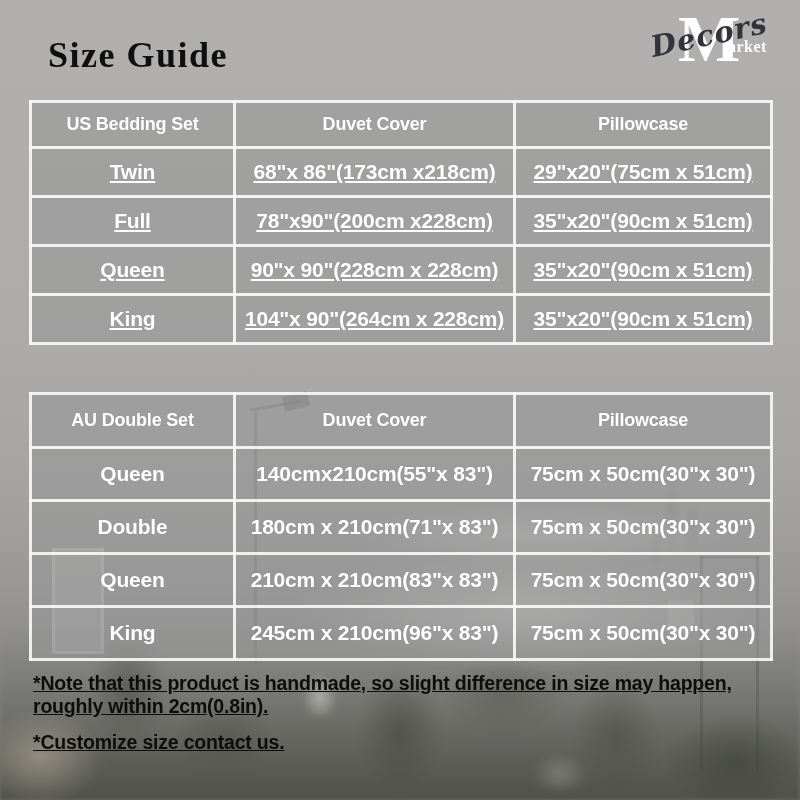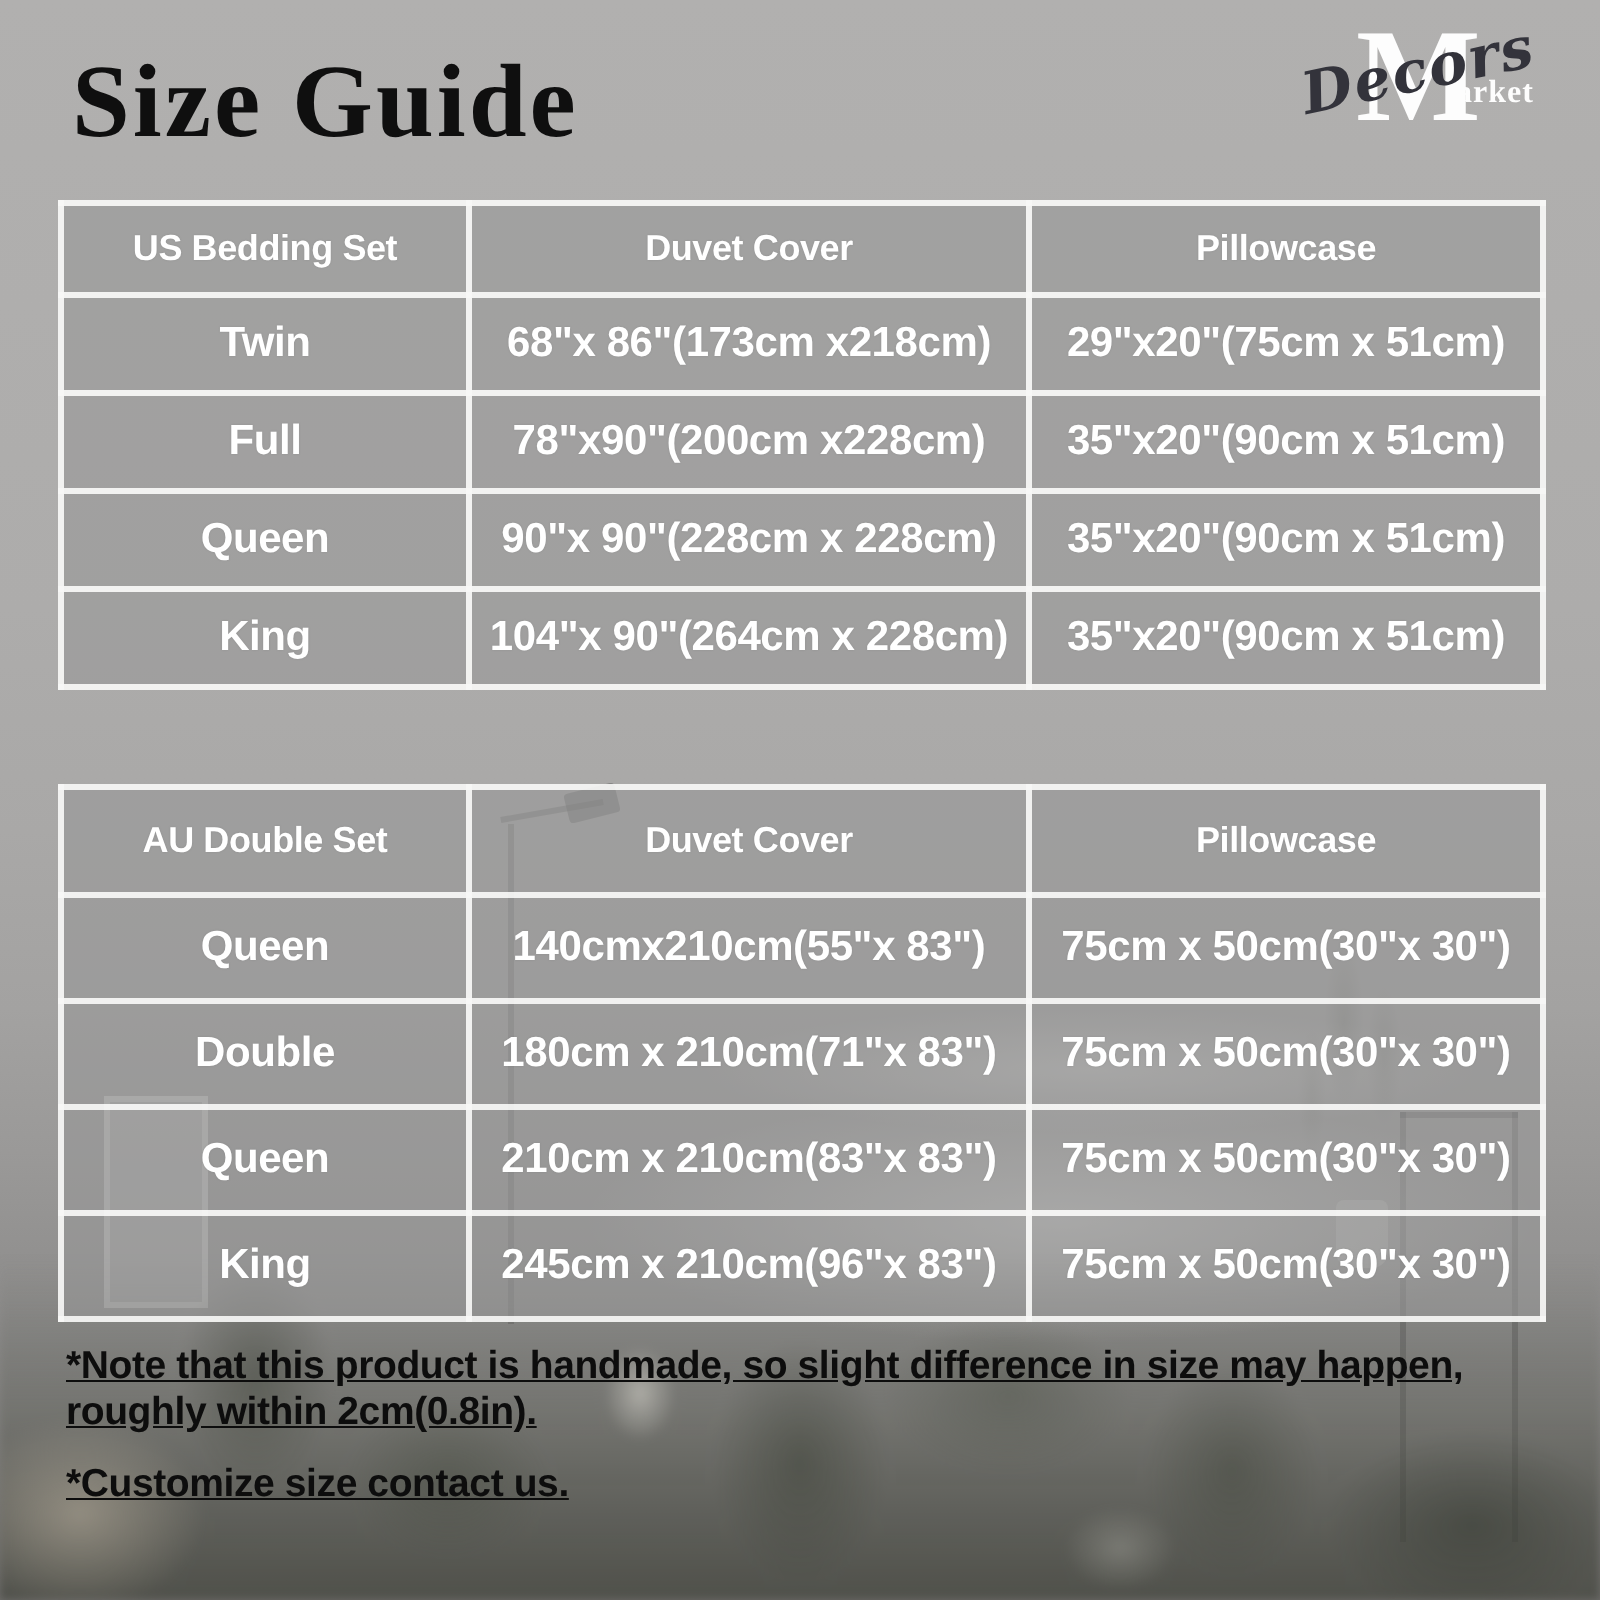--- a/index.html
+++ b/index.html
@@ -37,22 +37,22 @@
       radial-gradient(60px 85px at 50% 60%, rgba(62,66,56,.52), transparent 72%),
       radial-gradient(85px 55px at 63% 40%, rgba(84,88,78,.50), transparent 72%),
       radial-gradient(60px 75px at 77% 62%, rgba(66,70,60,.48), transparent 72%),
       radial-gradient(100px 65px at 92% 78%, rgba(56,60,52,.55), transparent 72%),
       radial-gradient(40px 30px at 70% 85%, rgba(180,180,172,.35), transparent 70%),
       linear-gradient(180deg, rgba(130,130,126,0) 0%, rgba(96,98,90,.40) 45%, rgba(64,66,58,.65) 100%);
   }
   
   .content{position:absolute;inset:0;z-index:2;}
   .page-title{
-    position:absolute;left:32px;top:18px;margin:4px;
-    font-family:"Liberation Serif",serif;font-weight:700;font-size:52px;
+    position:absolute;left:32px;top:18px;margin:16px;
+    font-family:"Liberation Serif",serif;font-weight:700;font-size:36px;
     letter-spacing:1.5px;color:#0f0f0f;
   }
   .logo{position:absolute;left:648px;top:6px;width:148px;height:88px;}
   .logo-m{position:absolute;left:30px;top:0px;font-family:"Liberation Serif",serif;
     font-weight:700;font-size:66px;line-height:66px;color:#fdfdfd;}
   .logo-suffix{position:absolute;left:80px;top:32px;font-family:"Liberation Serif",serif;
     font-weight:700;font-size:16px;color:#fdfdfd;letter-spacing:.5px;}
   .logo-script{position:absolute;left:2px;top:12px;font-family:"DejaVu Serif",serif;
     font-style:italic;font-weight:600;font-size:29px;color:#33333b;
     transform:rotate(-12deg);letter-spacing:1px;}
@@ -69,21 +69,21 @@
     border:3px solid rgba(247,247,246,.92);
     background:rgba(152,152,151,.60);
     color:#fff;text-align:center;vertical-align:middle;
     font-weight:700;letter-spacing:-.2px;
     text-shadow:0 0 1px rgba(120,120,120,.4);
     overflow:hidden;white-space:nowrap;
   }
   .size-table th{font-size:18px;}
   .size-table td{font-size:21px;}
   #us-table th{height:41px;}
-  #us-table td{height:44px;}
+  #us-table td{height:44px;text-decoration:underline;}
   #au-table th{height:49px;}
   #au-table td{height:48px;}
   
   .notes{position:absolute;left:33px;top:672px;width:748px;color:#0d0d0d;
     font-weight:700;font-size:19.5px;line-height:23px;letter-spacing:-.2px;}
   .notes p{margin:0;text-decoration:underline;}
   .notes .note-customize{margin-top:13px;}
 </style>
 </head>
 <body>

